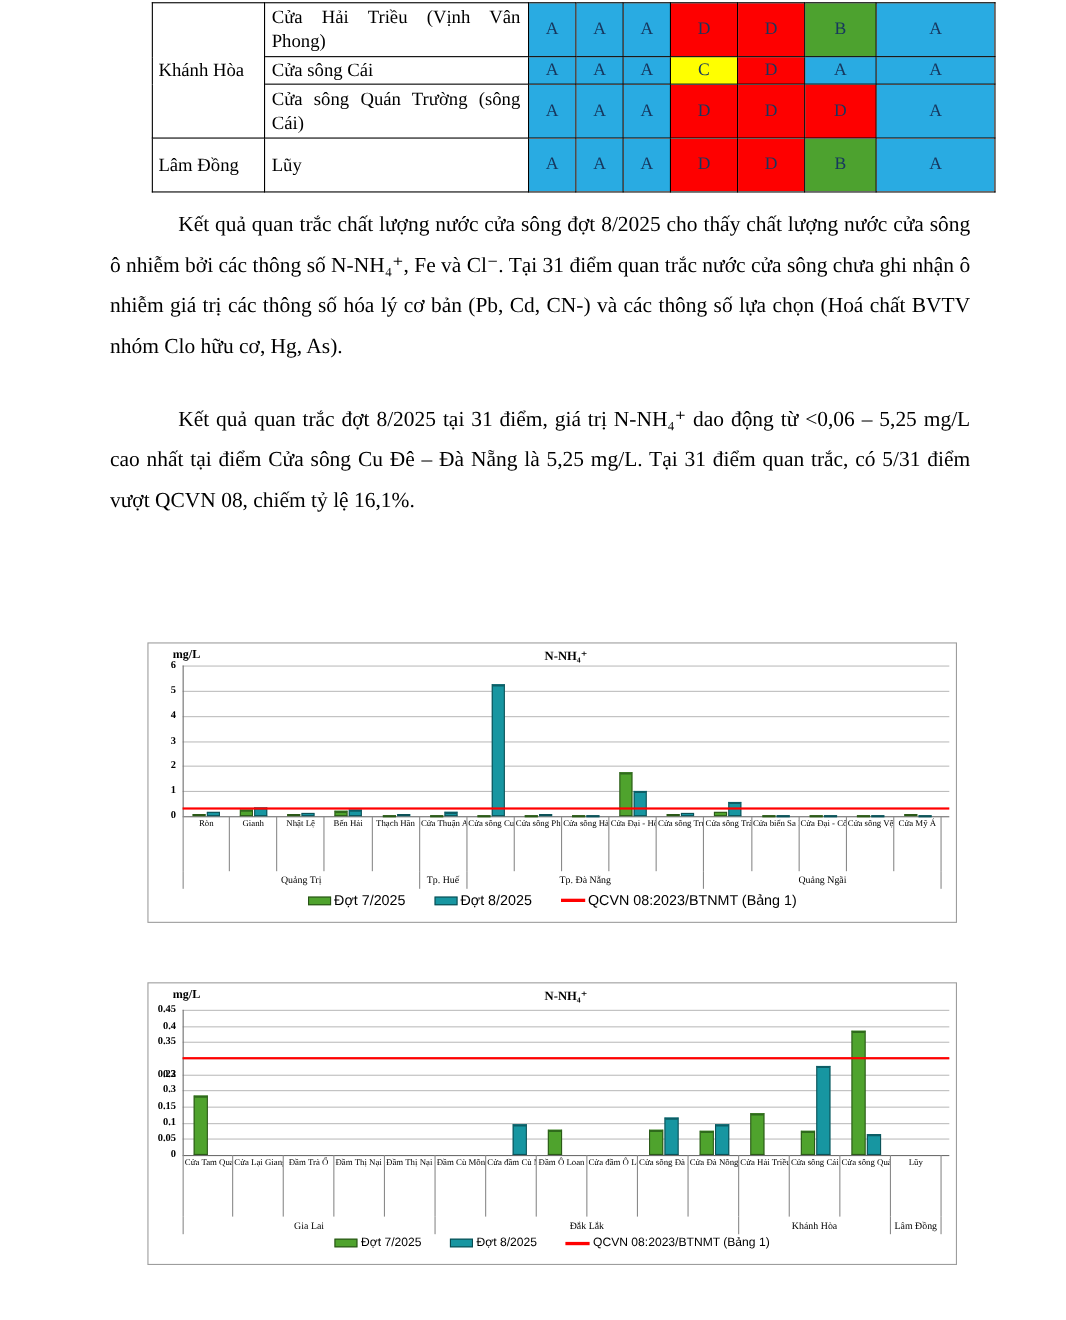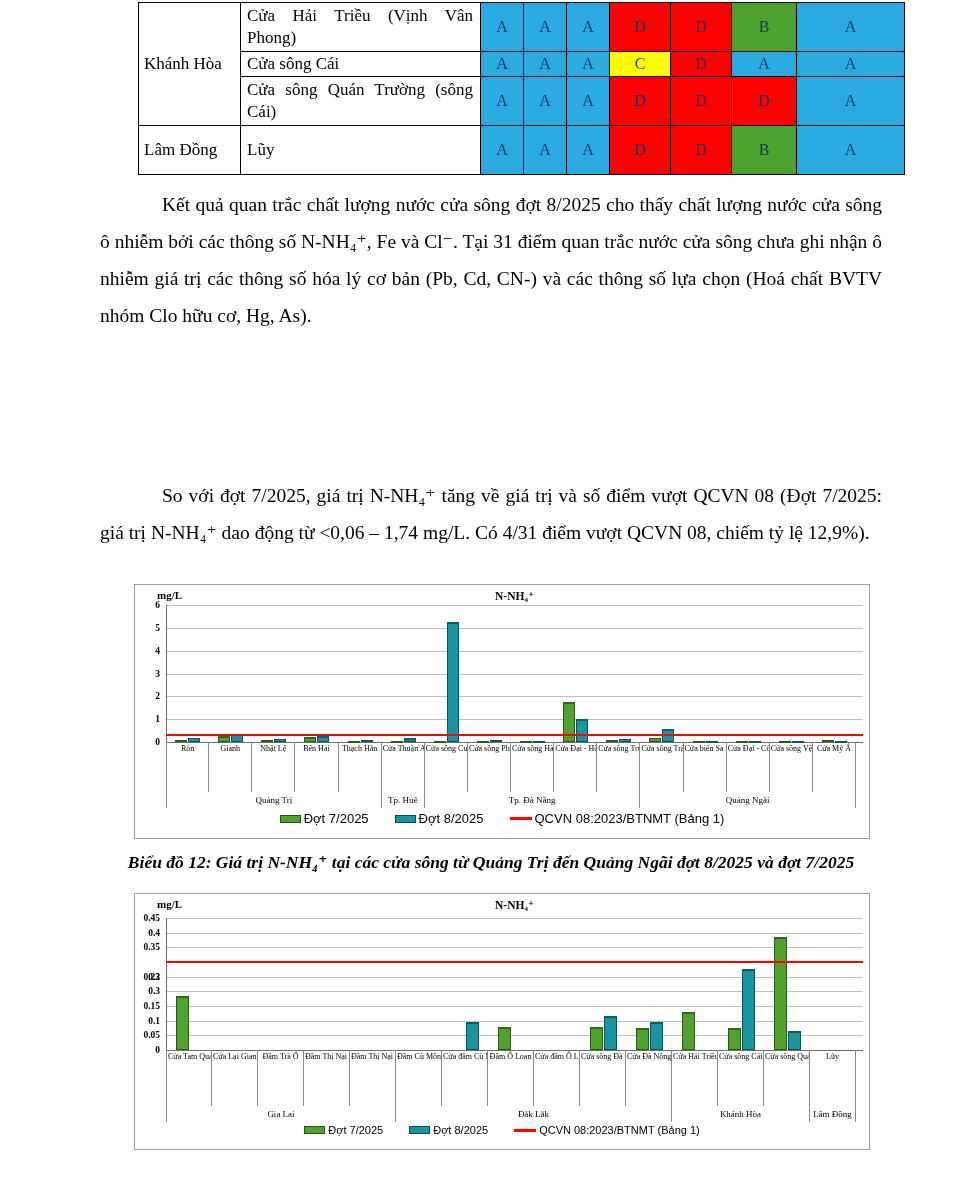--- a/index.html
+++ b/index.html
@@ -101,22 +101,22 @@
           <td class="cell-grade" style="width: 58px; background: rgb(254, 0, 0); color: rgb(23, 55, 94);">D</td>
           <td class="cell-grade" style="width: 62px; background: rgb(77, 162, 47); color: rgb(23, 55, 94);">B</td>
           <td class="cell-grade" style="width: 105px; background: rgb(41, 171, 226); color: rgb(23, 55, 94);">A</td>
         </tr>
       </tbody>
   </table>
 
   <div class="para" style="top:186px;">Kết quả quan trắc chất lượng nước cửa sông đợt 8/2025 cho thấy chất lượng nước cửa sông ô nhiễm bởi các thông số N-NH₄⁺, Fe và Cl⁻. Tại 31 điểm quan trắc nước cửa sông chưa ghi nhận ô nhiễm giá trị các thông số hóa lý cơ bản (Pb, Cd, CN-) và các thông số lựa chọn (Hoá chất BVTV nhóm Clo hữu cơ, Hg, As).</div>
 
 
-
-  <div class="para" style="top:477px;">So với đợt 7/2025, giá trị N-NH₄⁺ tăng về giá trị và số điểm vượt QCVN 08 (Đợt 7/2025: giá trị N-NH₄⁺ dao động từ &lt;0,06 – 1,74 mg/L. Có 4/31 điểm vượt QCVN 08, chiếm tỷ lệ 12,9%).</div>
+  <div class="para" style="top:363px;">Kết quả quan trắc đợt 8/2025 tại 31 điểm, giá trị N-NH₄⁺ dao động từ &lt;0,06 – 5,25 mg/L cao nhất tại điểm Cửa sông Cu Đê – Đà Nẵng là 5,25 mg/L. Tại 31 điểm quan trắc, có 5/31 điểm vượt QCVN 08, chiếm tỷ lệ 16,1%.</div>
+
 
   <div class="chart-box" id="chart1">
       <div class="c-unit" style="left: 22px; top: 4px;">mg/L</div>
       <div class="c-title" style="left: 31px; top: 4px; width: 697px;">N-NH₄⁺</div>
       <div class="c-ytick" style="left: 0px; top: 152px; width: 25px;">0</div>
       <div class="c-grid" style="left: 31px; top: 134.167px; width: 697px;"></div>
       <div class="c-ytick" style="left: 0px; top: 129.167px; width: 25px;">1</div>
       <div class="c-grid" style="left: 31px; top: 111.333px; width: 697px;"></div>
       <div class="c-ytick" style="left: 0px; top: 106.333px; width: 25px;">2</div>
       <div class="c-grid" style="left: 31px; top: 88.5px; width: 697px;"></div>
@@ -173,21 +173,20 @@
           <div class="sw" style="background: rgb(23, 150, 161);"></div>
           <div class="lb">Đợt 8/2025</div>
         </div>
         <div class="item">
           <div class="swline" style="background: rgb(255, 0, 0);"></div>
           <div class="lb">QCVN 08:2023/BTNMT (Bảng 1)</div>
         </div>
       </div>
     </div>
 
-  <div class="chart-caption" id="cap12">Biểu đồ 12: Giá trị N-NH₄⁺ tại các cửa sông từ Quảng Trị đến Quảng Ngãi đợt 8/2025 và đợt 7/2025</div>
 
   <div class="chart-box" id="chart2">
       <div class="c-unit" style="left: 22px; top: 4px;">mg/L</div>
       <div class="c-title" style="left: 31px; top: 4px; width: 697px;">N-NH₄⁺</div>
       <div class="c-ytick" style="left: 0px; top: 151px; width: 25px;">0</div>
       <div class="c-grid" style="left: 31px; top: 141.333px; width: 697px;"></div>
       <div class="c-ytick" style="left: 0px; top: 136.333px; width: 25px;">0.05</div>
       <div class="c-grid" style="left: 31px; top: 126.667px; width: 697px;"></div>
       <div class="c-ytick" style="left: 0px; top: 121.667px; width: 25px;">0.1</div>
       <div class="c-grid" style="left: 31px; top: 112px; width: 697px;"></div>

